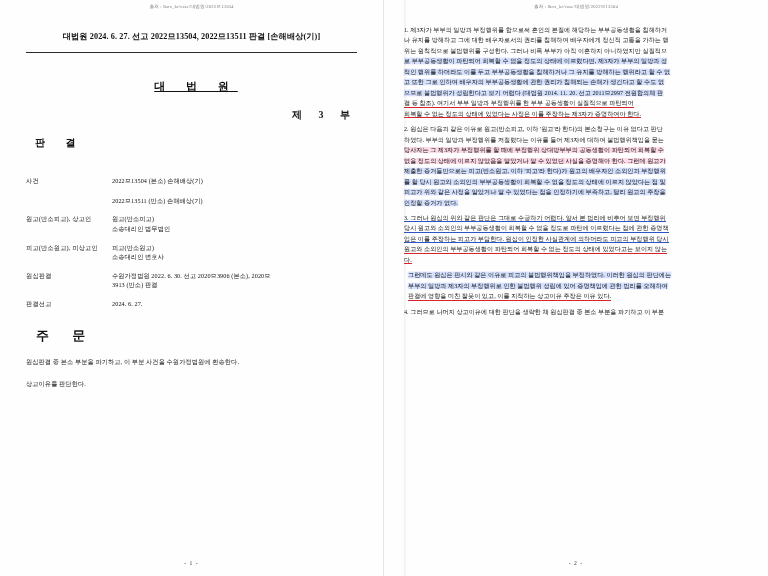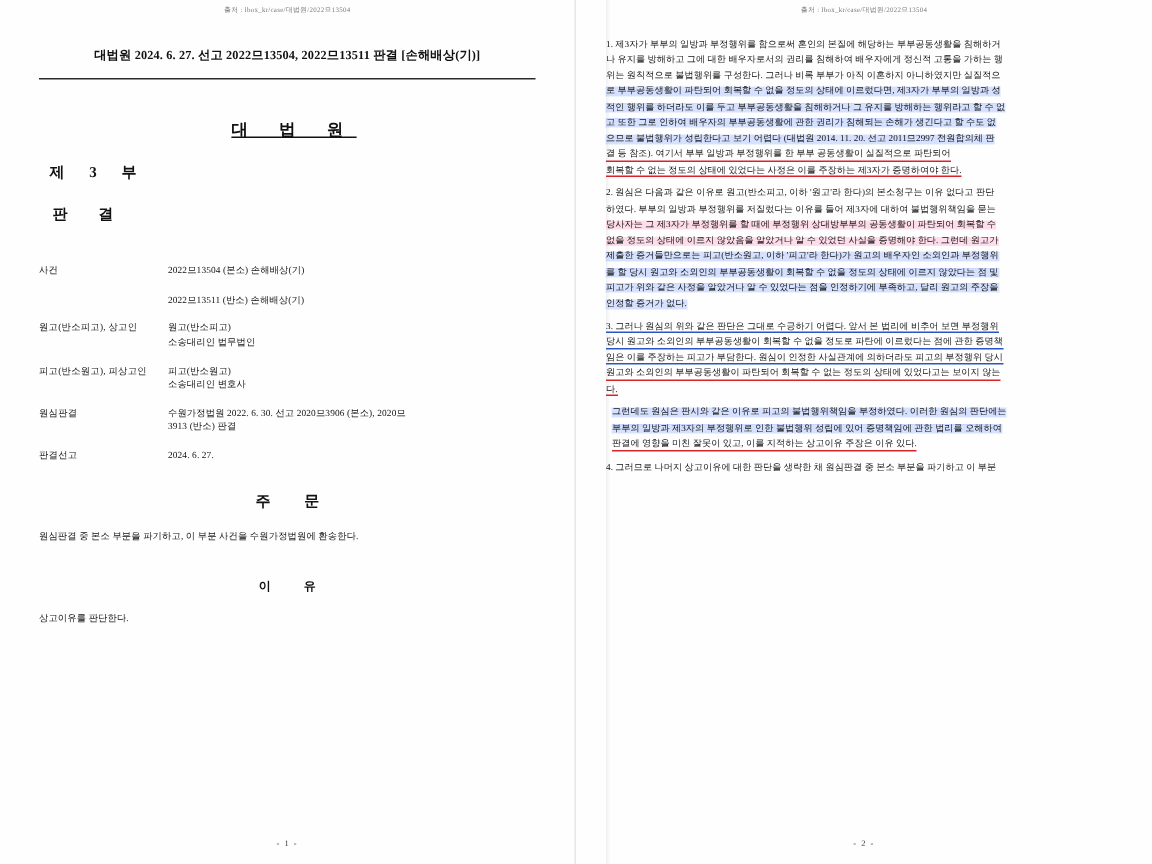--- a/index.html
+++ b/index.html
@@ -64,21 +64,21 @@
     margin-top: 26px;
     text-align: center;
     font-size: 11px;
     font-weight: bold;
     letter-spacing: 9px;
     text-indent: 9px;
     text-decoration: underline;
   }
   .court-part {
     margin-top: 14px;
-    text-align: left;
+    text-align: right;
     font-size: 10px;
     font-weight: bold;
     letter-spacing: 7px;
     text-indent: 7px;
   }
   .court-judgment {
     margin-top: 14px;
     text-align: left;
     font-size: 10px;
     font-weight: bold;
@@ -102,22 +102,22 @@
     letter-spacing: 0.2px;
   }
   .field-value {
     flex: 1 1 auto;
     color: #111;
     white-space: pre-line;
     letter-spacing: 0.1px;
   }
   .section-head {
     margin-top: 18px;
-    text-align: center;
-    font-size: 10px;
+    text-align: left;
+    font-size: 13px;
     font-weight: bold;
     letter-spacing: 10px;
     text-indent: 10px;
   }
   .section-body {
     margin-top: 12px;
     font-size: 6.2px;
     line-height: 1.6;
     letter-spacing: 0.1px;
   }
@@ -223,21 +223,20 @@
       </div>
       <div class="field-row">
         <div class="field-label">판결선고</div>
         <div class="field-value">2024. 6. 27.</div>
       </div>
     </div>
 
     <div class="section-head">주 문</div>
     <div class="section-body">원심판결 중 본소 부분을 파기하고, 이 부분 사건을 수원가정법원에 환송한다.</div>
 
-    <div class="section-head2">이 유</div>
     <div class="section-body">상고이유를 판단한다.</div>
 
     <div class="page-num">- 1 -</div>
   </div>
 
   <div class="col right">
     <div class="edge-shadow"></div>
     <div class="topbar">
       <span>출처 : lbox_kr/case/대법원/2022므13504</span>
     </div>

